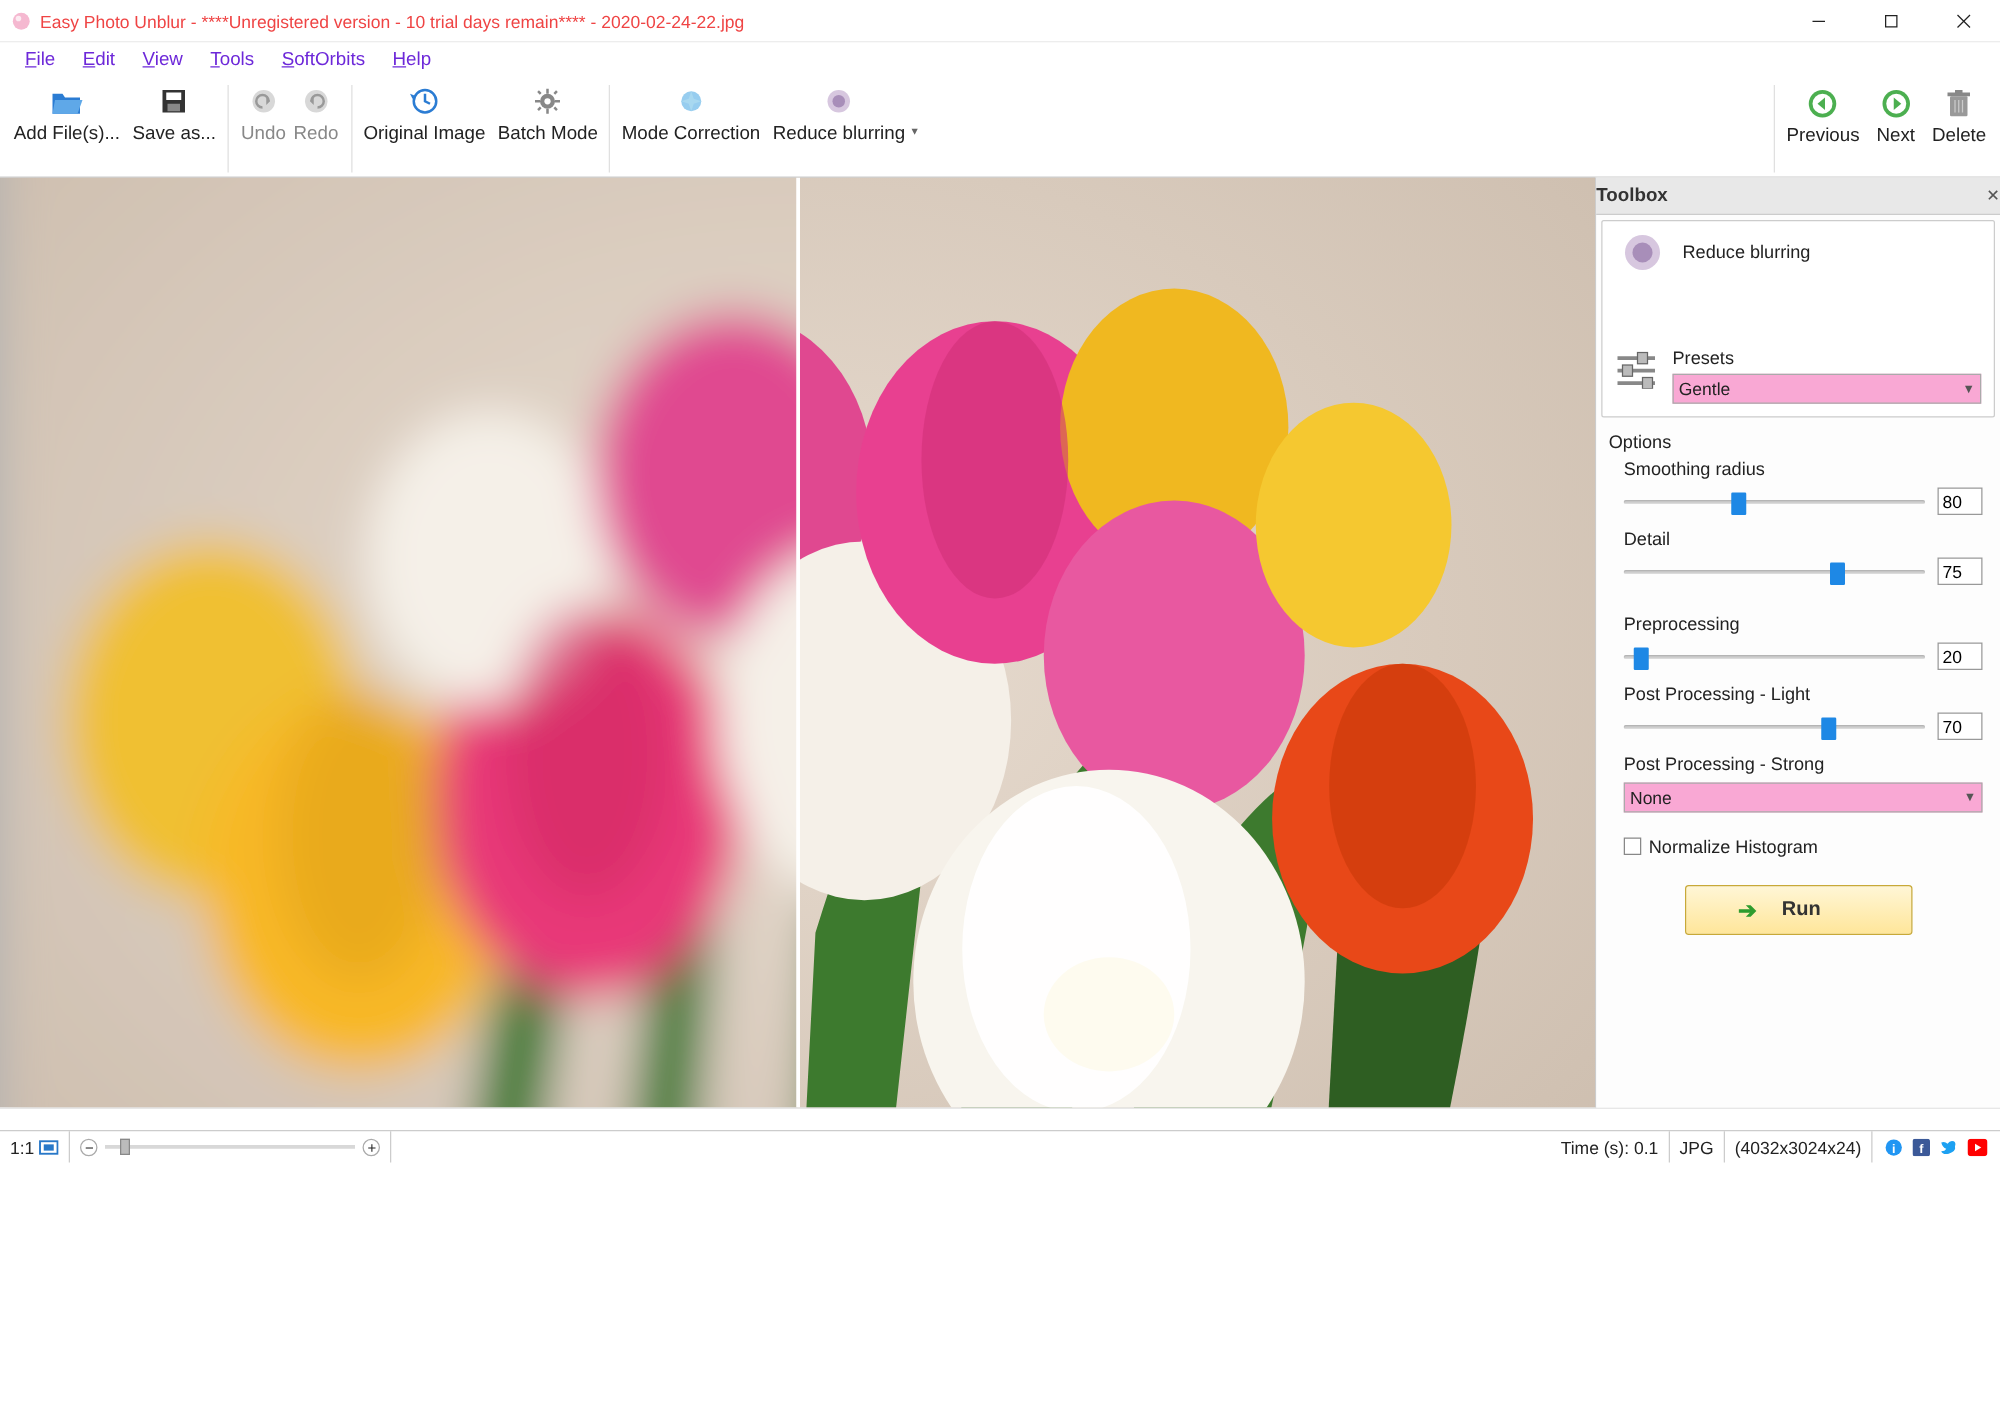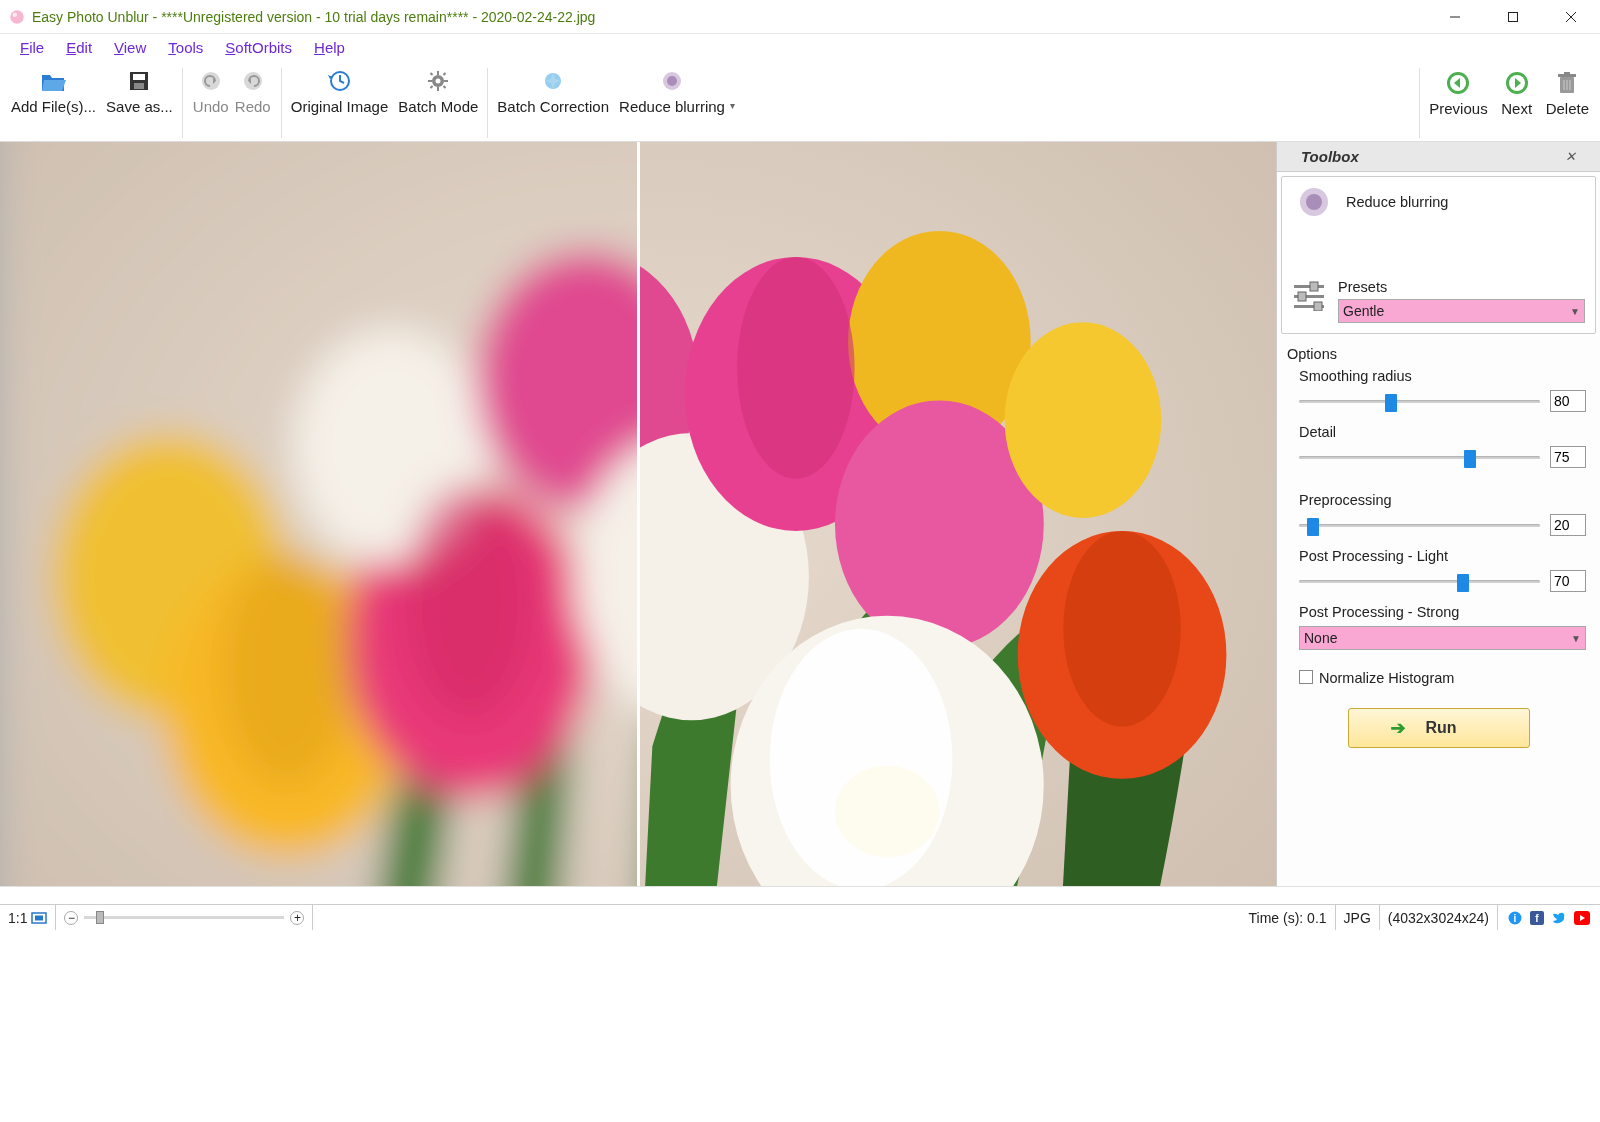--- a/index.html
+++ b/index.html
@@ -1,21 +1,21 @@
 <!DOCTYPE html>
 <html><head>
 <meta charset="utf-8">
 <style>
 * { box-sizing: border-box; margin: 0; padding: 0; font-family: 'Segoe UI', Tahoma, sans-serif; }
 html, body { width: 1600px; height: 1122px; overflow: hidden; background: #fff; }
 
 
 .titlebar { height: 34px; background: #fff; display: flex; align-items: center; padding: 0 0 0 8px; border-bottom: 1px solid #e8e8e8; }
 .titlebar .app-icon { width: 18px; height: 18px; margin-right: 6px; }
-.titlebar .title { font-size: 14px; color: #4d7c0f; flex: 1; }
+.titlebar .title { font-size: 14px; color: #ef4444; flex: 1; }
 .titlebar .win-controls { display: flex; height: 100%; }
 .titlebar .win-btn { width: 58px; height: 100%; display: flex; align-items: center; justify-content: center; font-size: 13px; color: #333; }
 
 
 .menubar { height: 26px; display: flex; align-items: center; padding: 0 10px; gap: 2px; font-size: 15px; background:#fff; }
 .menubar .menu-item { padding: 2px 10px; color: #6d28d9; }
 .menubar .menu-item .ul { text-decoration: underline; }
 
 
 .toolbar { height: 82px; display: flex; align-items: flex-start; padding: 4px 6px 0 6px; background:#fff; border-bottom:1px solid #ddd; }
@@ -28,21 +28,21 @@
 .tb-right { display:flex; align-items:flex-start; padding-top:2px; }
 .overflow-arrow { width: 12px; align-self:flex-end; padding-bottom: 6px; color:#666; font-size:10px; }
 
 
 .main { height: 744px; display:flex; background:#b0b0b0; }
 .canvas { flex:1; position:relative; overflow:hidden; }
 .canvas .divider { position:absolute; top:0; bottom:0; left:50%; width:3px; background:#fff; margin-left:-1px; }
 
 
 .toolbox { width: 324px; background:#f5f5f5; border-left:1px solid #ccc; display:flex; flex-direction:column; font-size:14.5px; color:#222; }
-.toolbox-header { height:30px; background:#e8e8e8; display:flex; align-items:center; padding:0 24px; border-bottom:1px solid #ccc;font-style:italic; }
+.toolbox-header { height:30px; background:#e8e8e8; display:flex; align-items:center; padding:0 0; border-bottom:1px solid #ccc; }
 .toolbox-header .label { font-weight:600; font-size:15px; flex:1; color:#333;}
 .toolbox-header .x { font-size:13px; color:#555; }
 .toolbox-body { flex:1; overflow:auto; background:#fdfdfd; }
 .tb-section { border:1px solid #ccc; border-radius:2px; margin:4px 4px 6px 4px; background:#fff; }
 .tb-row { display:flex; align-items:center; padding:8px 10px; gap:10px; }
 .tb-rb-icon { width:44px; height:34px; }
 .tb-preset-block { padding: 4px 10px 10px 56px; position:relative;margin-top:48px; }
 .tb-preset-block .preset-icon { position:absolute; left:10px; top:6px; }
 .tb-preset-block .lbl { font-size:14.5px; margin-bottom:4px; display:block;}
 .tb-select { width:100%; height:24px; border:1px solid #aaa; background:#f9a8d4; font-size:14px; padding:0 4px; display:flex; align-items:center; justify-content:space-between;}
@@ -198,21 +198,21 @@
   </div>
   <div class="tb-sep"></div>
   <div class="tb-group">
     <div class="tb-btn">
       <div class="icon-slot">
           <svg width="26" height="24">
             <circle cx="13" cy="12" r="8" fill="#6bb8e8" opacity="0.7"></circle>
             <path d="M13 4 L15 10 L21 12 L15 14 L13 20 L11 14 L5 12 L11 10 Z" fill="#a8d8f0"></path>
           </svg>
         </div>
-      <span>Batch Correction</span>
+      <span>Mode Correction</span>
     </div>
     <div class="tb-btn">
       <div class="icon-slot">
           <svg width="24" height="24">
             <circle cx="12" cy="12" r="9" fill="#b090c0" opacity="0.5"></circle>
             <circle cx="12" cy="12" r="5" fill="#8868a0" opacity="0.6"></circle>
           </svg>
         </div>
       <span>Reduce blurring</span>
     </div>

